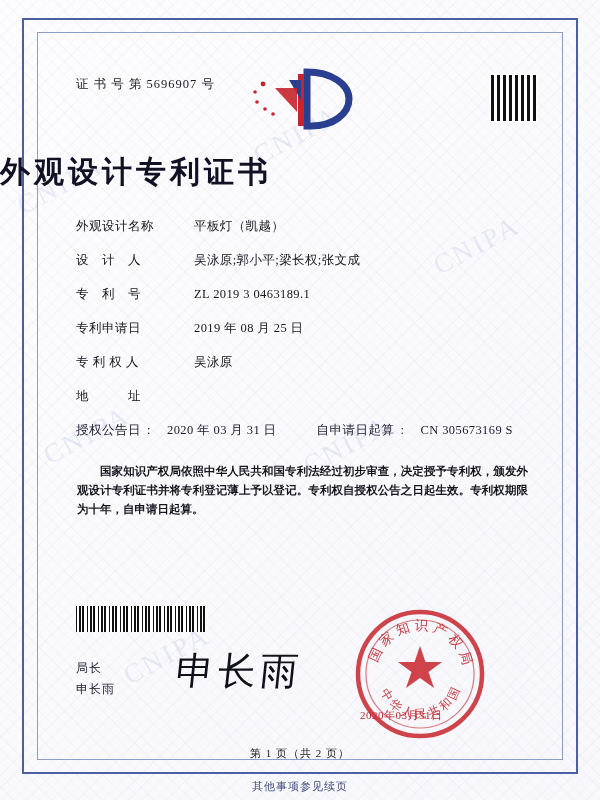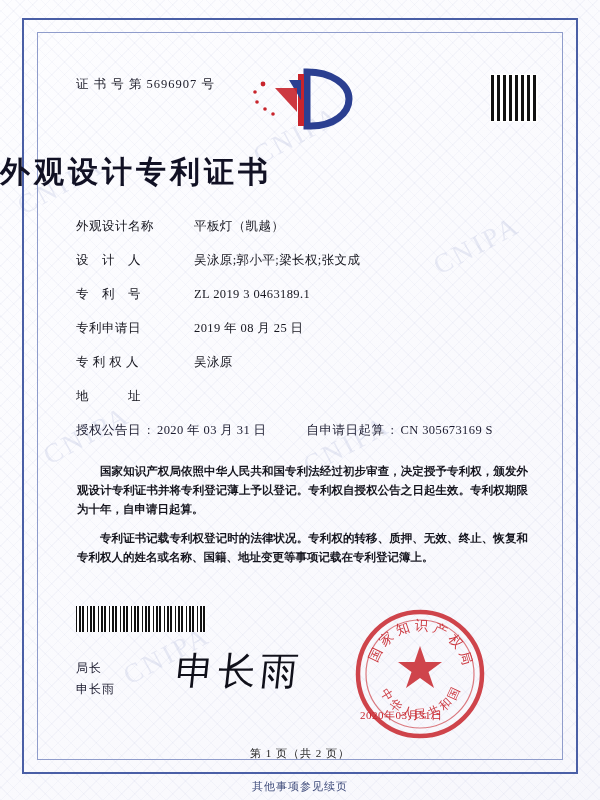--- a/index.html
+++ b/index.html
@@ -123,20 +123,21 @@
     display: flex;
     align-items: baseline;
     margin-bottom: 14px;
     font-size: 12.5px;
   }
   .field-pair .lab {
     letter-spacing: 0.5px;
   }
   .field-pair .val {
     letter-spacing: 0.4px;
+    margin-left: 10px;
   }
   .gap {
     width: 40px;
   }
   .paragraphs {
     position: absolute;
     left: 76px; top: 462px;
     width: 452px;
     font-size: 11.5px;
     line-height: 19px;
@@ -274,21 +275,20 @@
         <span class="val">2020 年 03 月 31 日</span>
         <span class="gap"></span>
         <span class="lab">自申请日起算</span>
         <span class="lab" style="margin:0 6px;">:</span>
         <span class="val">CN 305673169 S</span>
       </div>
     </div>
 
     <div class="paragraphs">
       <p>国家知识产权局依照中华人民共和国专利法经过初步审查，决定授予专利权，颁发外观设计专利证书并将专利登记薄上予以登记。专利权自授权公告之日起生效。专利权期限为十年，自申请日起算。</p>
-      <p>专利证书记载专利权登记时的法律状况。专利权的转移、质押、无效、终止、恢复和专利权人的姓名或名称、国籍、地址变更等事项记载在专利登记簿上。</p>
     </div>
 
     <div class="barcode"></div>
 
     <div class="signer">
       <div>局长</div>
       <div>申长雨</div>
     </div>
 
     <div class="signature">申长雨</div>

